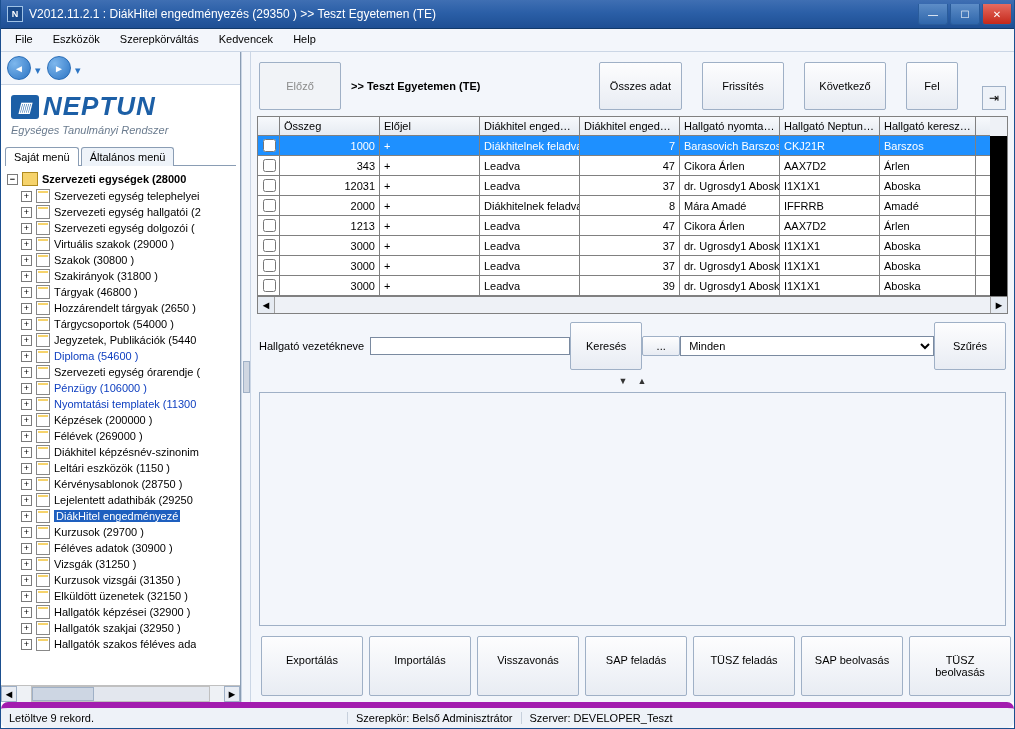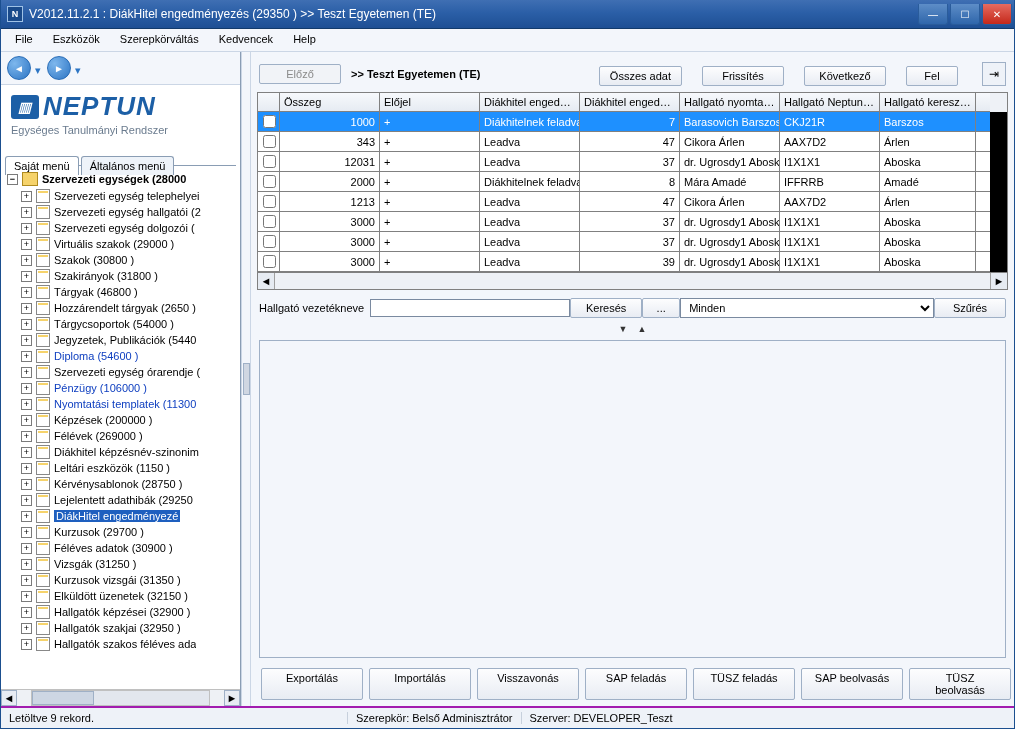--- a/index.html
+++ b/index.html
@@ -79,28 +79,28 @@
   .logo-area { padding: 6px 10px 2px 10px; }
   .logo-text {
     color:#1c5fa6; font-weight:bold; font-size:26px; letter-spacing:1px;
     font-style:italic;
     display:flex; align-items:center; gap:4px;
   }
   .logo-icon {
     width:28px;height:24px;background:#1c5fa6;border-radius:3px;
     display:inline-flex;align-items:center;justify-content:center;color:#fff;font-size:14px;
   }
-  .logo-sub { color:#6a7b8e; font-size:11px; margin:2px 0 8px 0;}
+  .logo-sub { color:#6a7b8e; font-style:italic; font-size:11px; margin:2px 0 8px 0;}
   .tabs {
     display:flex; border-bottom:1px solid #8a9db4; margin:0 4px;
   }
   .tab {
     border:1px solid #8a9db4; border-bottom:none; padding:3px 8px;
     background:#eef3f9; margin-right:2px; border-radius:3px 3px 0 0;
-    position:relative; top:10px;
+    position:relative; top:1px;
   }
   .tab.active { background:#fff; font-weight:normal; }
   .tree-wrap { flex:1; overflow:hidden; padding:4px 0 0 4px; position:relative;}
   .tree-root {
     display:flex; align-items:center; gap:4px; font-weight:bold; padding:2px 2px;
   }
   .exp-box {
     width:9px;height:9px;border:1px solid #7a7a7a;display:inline-flex;
     align-items:center;justify-content:center;font-size:9px;line-height:9px;background:#fff;
   }
@@ -133,21 +133,21 @@
 
   .right-pane {
     flex:1; display:flex; flex-direction:column; overflow:hidden; background:#f3f6fb;
     padding:4px 6px 0 6px; box-sizing:border-box;
   }
   .top-toolbar {
     display:flex; align-items:center; gap:6px; padding:6px 2px;
   }
   .btn {
     border:1px solid #9fb0c6; background:linear-gradient(to bottom,#fdfdfe,#e8ecf3);
-    padding:3px 10px; min-width:60px; text-align:center; cursor:default;
+    padding:17px 10px; min-width:60px; text-align:center; cursor:default;
     font-size:11px; border-radius:2px;
   }
   .btn.disabled { color:#8a8a8a; background:#f1f3f7; }
   .crumb-title { font-weight:bold; margin-left:4px; flex:1;}
   .right-btn-group { display:flex; gap:20px;align-items:flex-end; }
   .pin-btn {
     width:22px;height:22px;border:1px solid #9fb0c6;background:#eef2f8;
     display:flex;align-items:center;justify-content:center;font-size:12px;margin-left:4px;
   }
 
@@ -201,22 +201,22 @@
     flex:1; margin:4px 2px; border:1px solid #9fb0c6; background:#f3f6fb;
   }
 
   .bottom-buttons {
     display:flex; gap:6px; padding:6px 4px;
   }
   .bottom-buttons .btn{min-width:80px;}
 
   
   .statusbar {
-    height:20px; border-top:2px solid #a21caf; background:#eef2f8;
-    display:flex; align-items:center; font-size:11px;
+    height:20px; border-top:6px solid #a21caf; background:#eef2f8;
+    display:flex; align-items:center; font-size:11px;border-radius:7px;
   }
   .statusbar .cell{padding:0 8px; border-right:1px solid #c7d0dc;}
   .statusbar .cell.flex{flex:1;border-right:none;}
 
   .label{overflow:hidden;text-overflow:ellipsis;white-space:nowrap;}
 </style>
 </head>
 <body>
 
 <div class="window">

